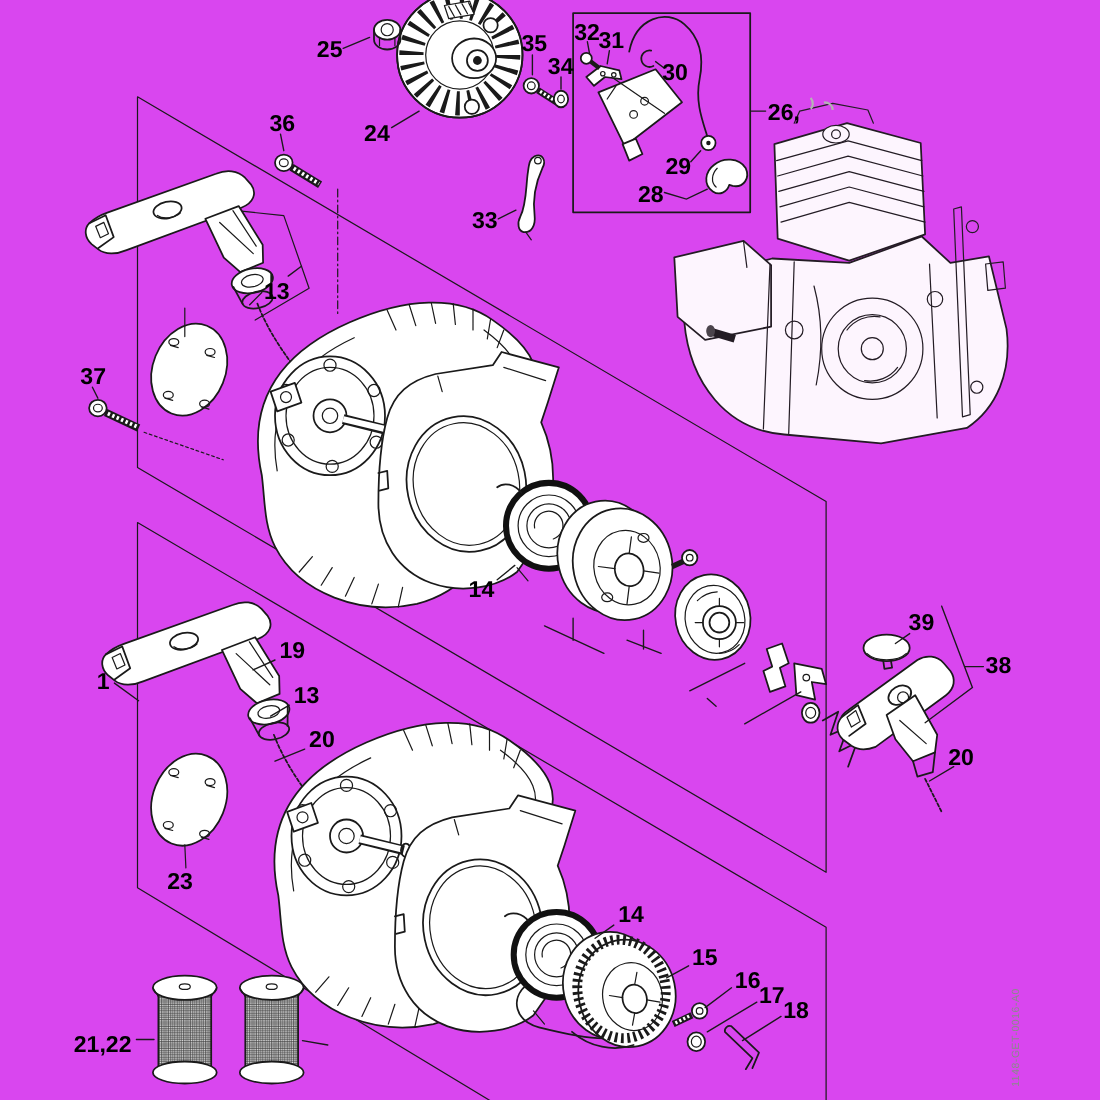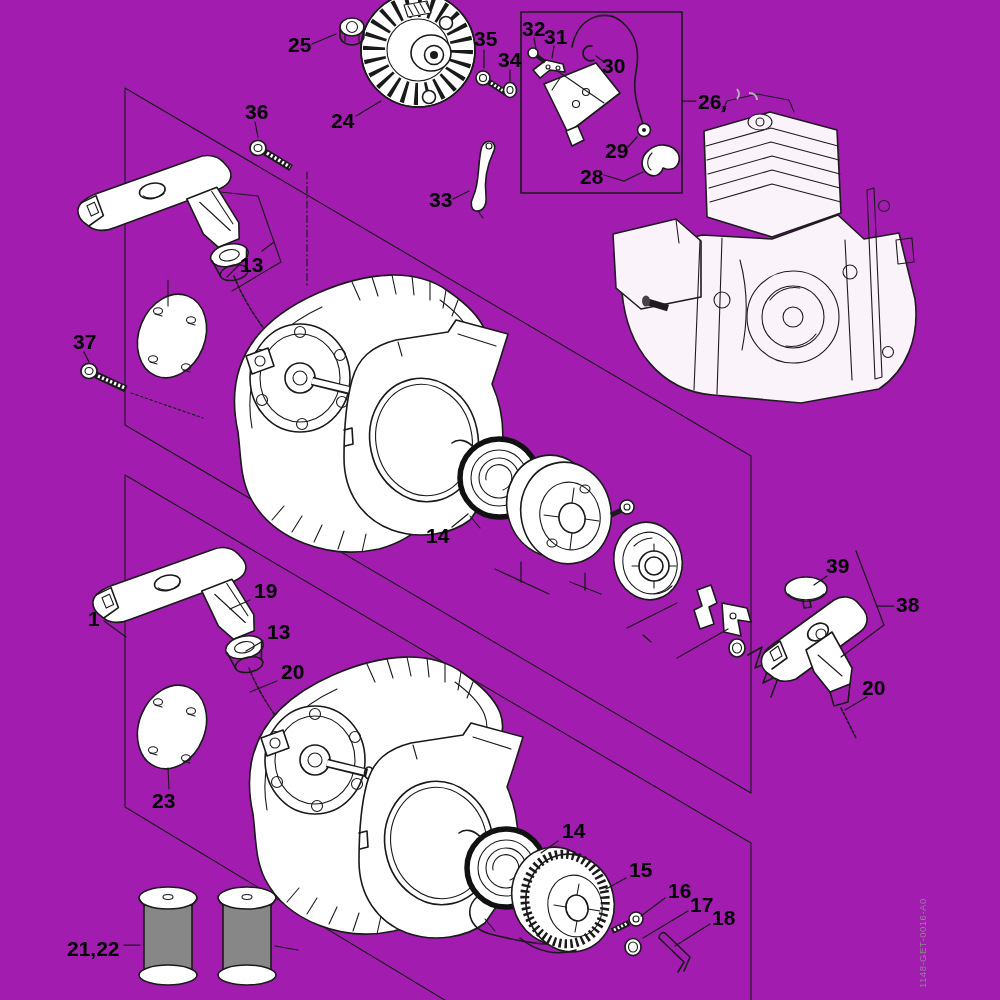--- a/index.html
+++ b/index.html
@@ -1,16 +1,16 @@
 <!DOCTYPE html>
 <html><head>
 <meta charset="utf-8">
 <style>
   html,body{margin:0;padding:0;background:#fff;}
-  .stage{position:relative;width:1000px;height:1000px;background:#a21caf;overflow:hidden;
+  .stage{position:relative;width:1000px;height:1000px;background:#d946ef;overflow:hidden;
          font-family:"Liberation Sans", sans-serif;}
   svg{display:block}
   .lbl{font-family:"Liberation Sans", sans-serif;font-weight:bold;font-size:21px;fill:#000;}
   .doc{font-family:"Liberation Sans", sans-serif;font-size:9.5px;fill:#8a8a8a;letter-spacing:.5px;}
   .ink{stroke:#1a1a1a;fill:none;stroke-width:1.6;stroke-linecap:round;stroke-linejoin:round;}
   .thin{stroke:#1a1a1a;fill:none;stroke-width:1.1;stroke-linecap:round;stroke-linejoin:round;}
   .lead{stroke:#1a1a1a;fill:none;stroke-width:1.25;stroke-linecap:round;}
   .wht{fill:#ffffff;}
 </style>
 </head>

